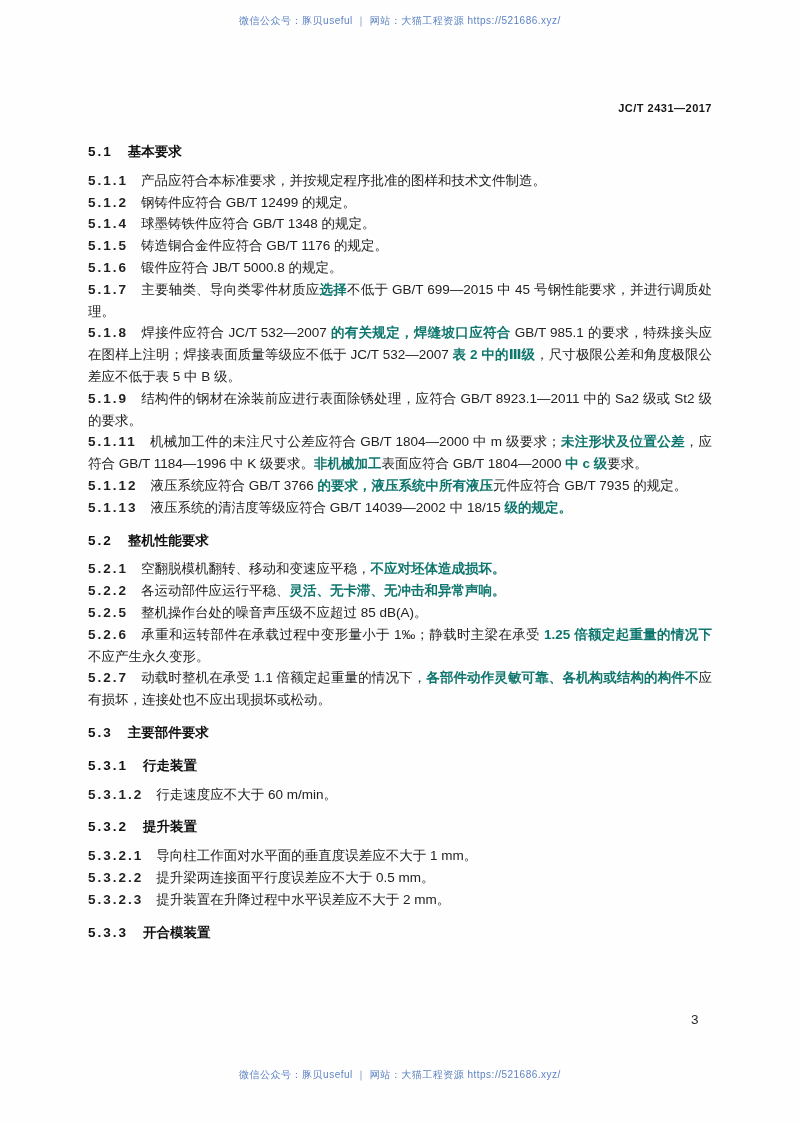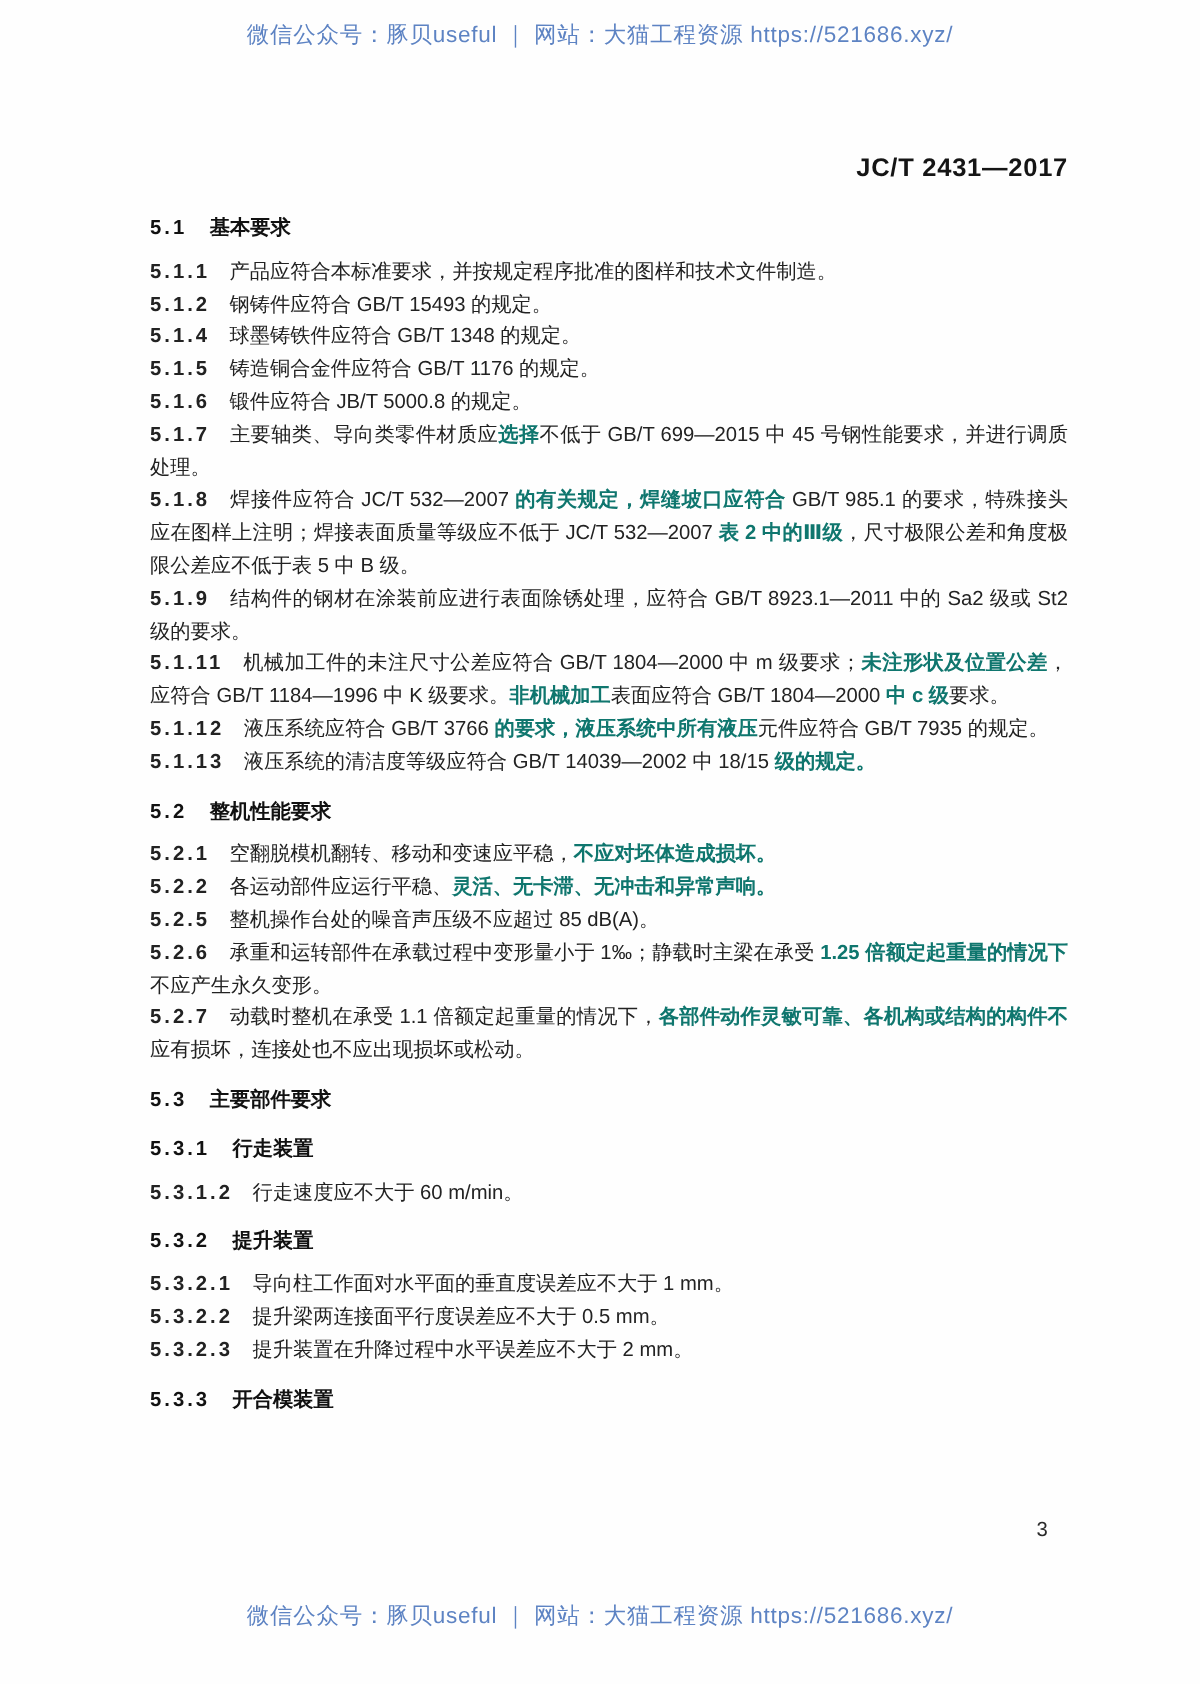--- a/index.html
+++ b/index.html
@@ -13,37 +13,37 @@
   .page {
     position: absolute; inset: 0;
     width: 800px; height: 1123px;
     background: #fefefe;
     overflow: hidden;
   }
   .watermark {
     position: absolute;
     left: 0; width: 100%;
     text-align: center;
-    font-size: 15px;
+    font-size: 10px;
     letter-spacing: 0.5px;
     color: var(--wm-color, #5d83c3);
   }
   .watermark.top { top: 14px; }
   .watermark.bottom { top: 1068px; }
   .doc-code {
     position: absolute;
     top: 102px; right: 88px;
-    font-size: 17px;
+    font-size: 11px;
     font-weight: 700;
     letter-spacing: 0.5px;
     color: #151515;
   }
   .content {
     position: absolute;
-    top: 141px; left: 100px; right: 88px;
+    top: 141px; left: 88px; right: 88px;
     font-size: 13.5px;
     line-height: 21.8px;
     text-align: justify;
     color: #222222;
   }
   .para { margin: 0; }
   .heading {
     font-weight: 700;
     margin: 11px 0 7px 0;
     color: #111111;
@@ -71,21 +71,21 @@
 
   <div class="watermark top">
     <span>微信公众号：豚贝useful ｜ 网站：大猫工程资源 https://521686.xyz/</span>
   </div>
 
   <div class="doc-code">JC/T 2431—2017</div>
 
   <div class="content" id="doc-content">
       <div class="heading"><span class="num">5.1</span><span>基本要求</span></div>
       <div class="para"><span class="num">5.1.1</span><span>产品应符合本标准要求，并按规定程序批准的图样和技术文件制造。</span></div>
-      <div class="para"><span class="num">5.1.2</span><span>钢铸件应符合 GB/T 15493 的规定。</span></div>
+      <div class="para"><span class="num">5.1.2</span><span>钢铸件应符合 GB/T 12499 的规定。</span></div>
       <div class="para"><span class="num">5.1.4</span><span>球墨铸铁件应符合 GB/T 1348 的规定。</span></div>
       <div class="para"><span class="num">5.1.5</span><span>铸造铜合金件应符合 GB/T 1176 的规定。</span></div>
       <div class="para"><span class="num">5.1.6</span><span>锻件应符合 JB/T 5000.8 的规定。</span></div>
       <div class="para"><span class="num">5.1.7</span><span>主要轴类、导向类零件材质应</span><span class="seg-b">选择</span><span>不低于 GB/T 699—2015 中 45 号钢性能要求，并进行调质处理。</span></div>
       <div class="para"><span class="num">5.1.8</span><span>焊接件应符合 JC/T 532—2007 </span><span class="seg-b">的有关规定，焊缝坡口应符合</span><span> GB/T 985.1 的要求，特殊接头应在图样上注明；焊接表面质量等级应不低于 JC/T 532—2007 </span><span class="seg-b">表 2 中的Ⅲ级</span><span>，尺寸极限公差和角度极限公差应不低于表 5 中 B 级。</span></div>
       <div class="para"><span class="num">5.1.9</span><span>结构件的钢材在涂装前应进行表面除锈处理，应符合 GB/T 8923.1—2011 中的 Sa2 级或 St2 级的要求。</span></div>
       <div class="para"><span class="num">5.1.11</span><span>机械加工件的未注尺寸公差应符合 GB/T 1804—2000 中 m 级要求；</span><span class="seg-b">未注形状及位置公差</span><span>，应符合 GB/T 1184—1996 中 K 级要求。</span><span class="seg-b">非机械加工</span><span>表面应符合 GB/T 1804—2000 </span><span class="seg-b">中 c 级</span><span>要求。</span></div>
       <div class="para"><span class="num">5.1.12</span><span>液压系统应符合 GB/T 3766 </span><span class="seg-b">的要求，液压系统中所有液压</span><span>元件应符合 GB/T 7935 的规定。</span></div>
       <div class="para"><span class="num">5.1.13</span><span>液压系统的清洁度等级应符合 GB/T 14039—2002 中 18/15 </span><span class="seg-b">级的规定。</span></div>
       <div class="heading"><span class="num">5.2</span><span>整机性能要求</span></div>

